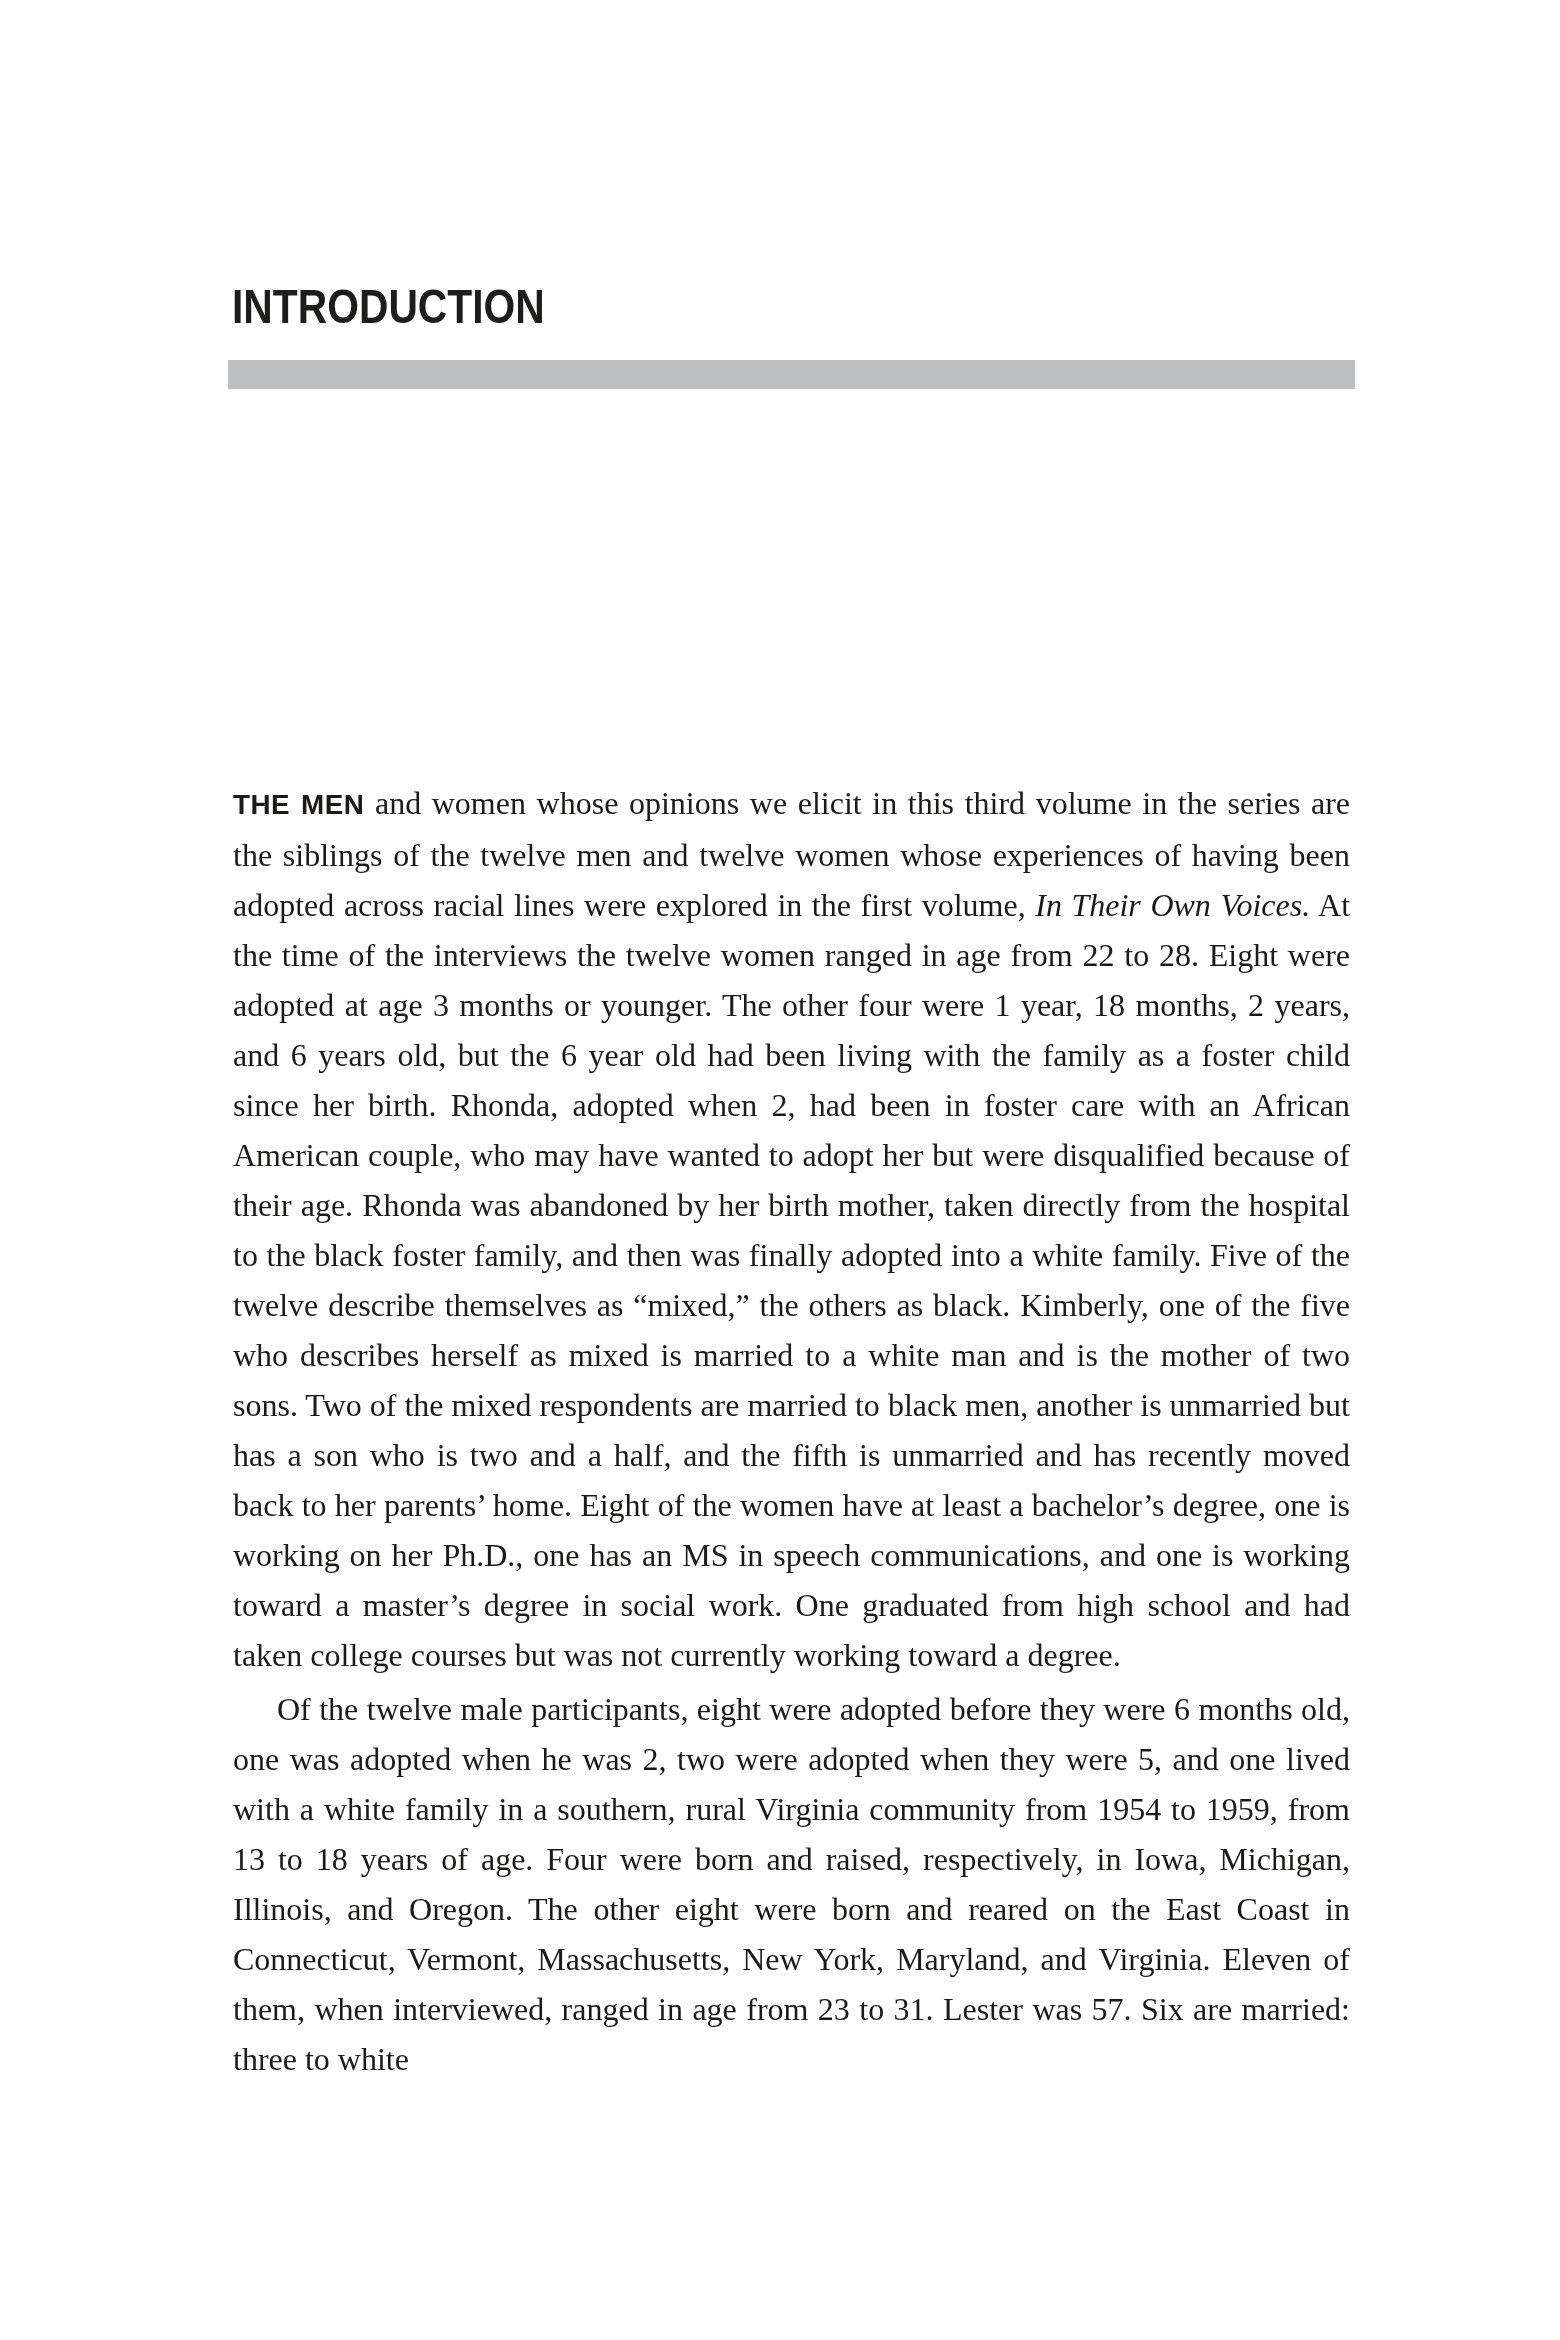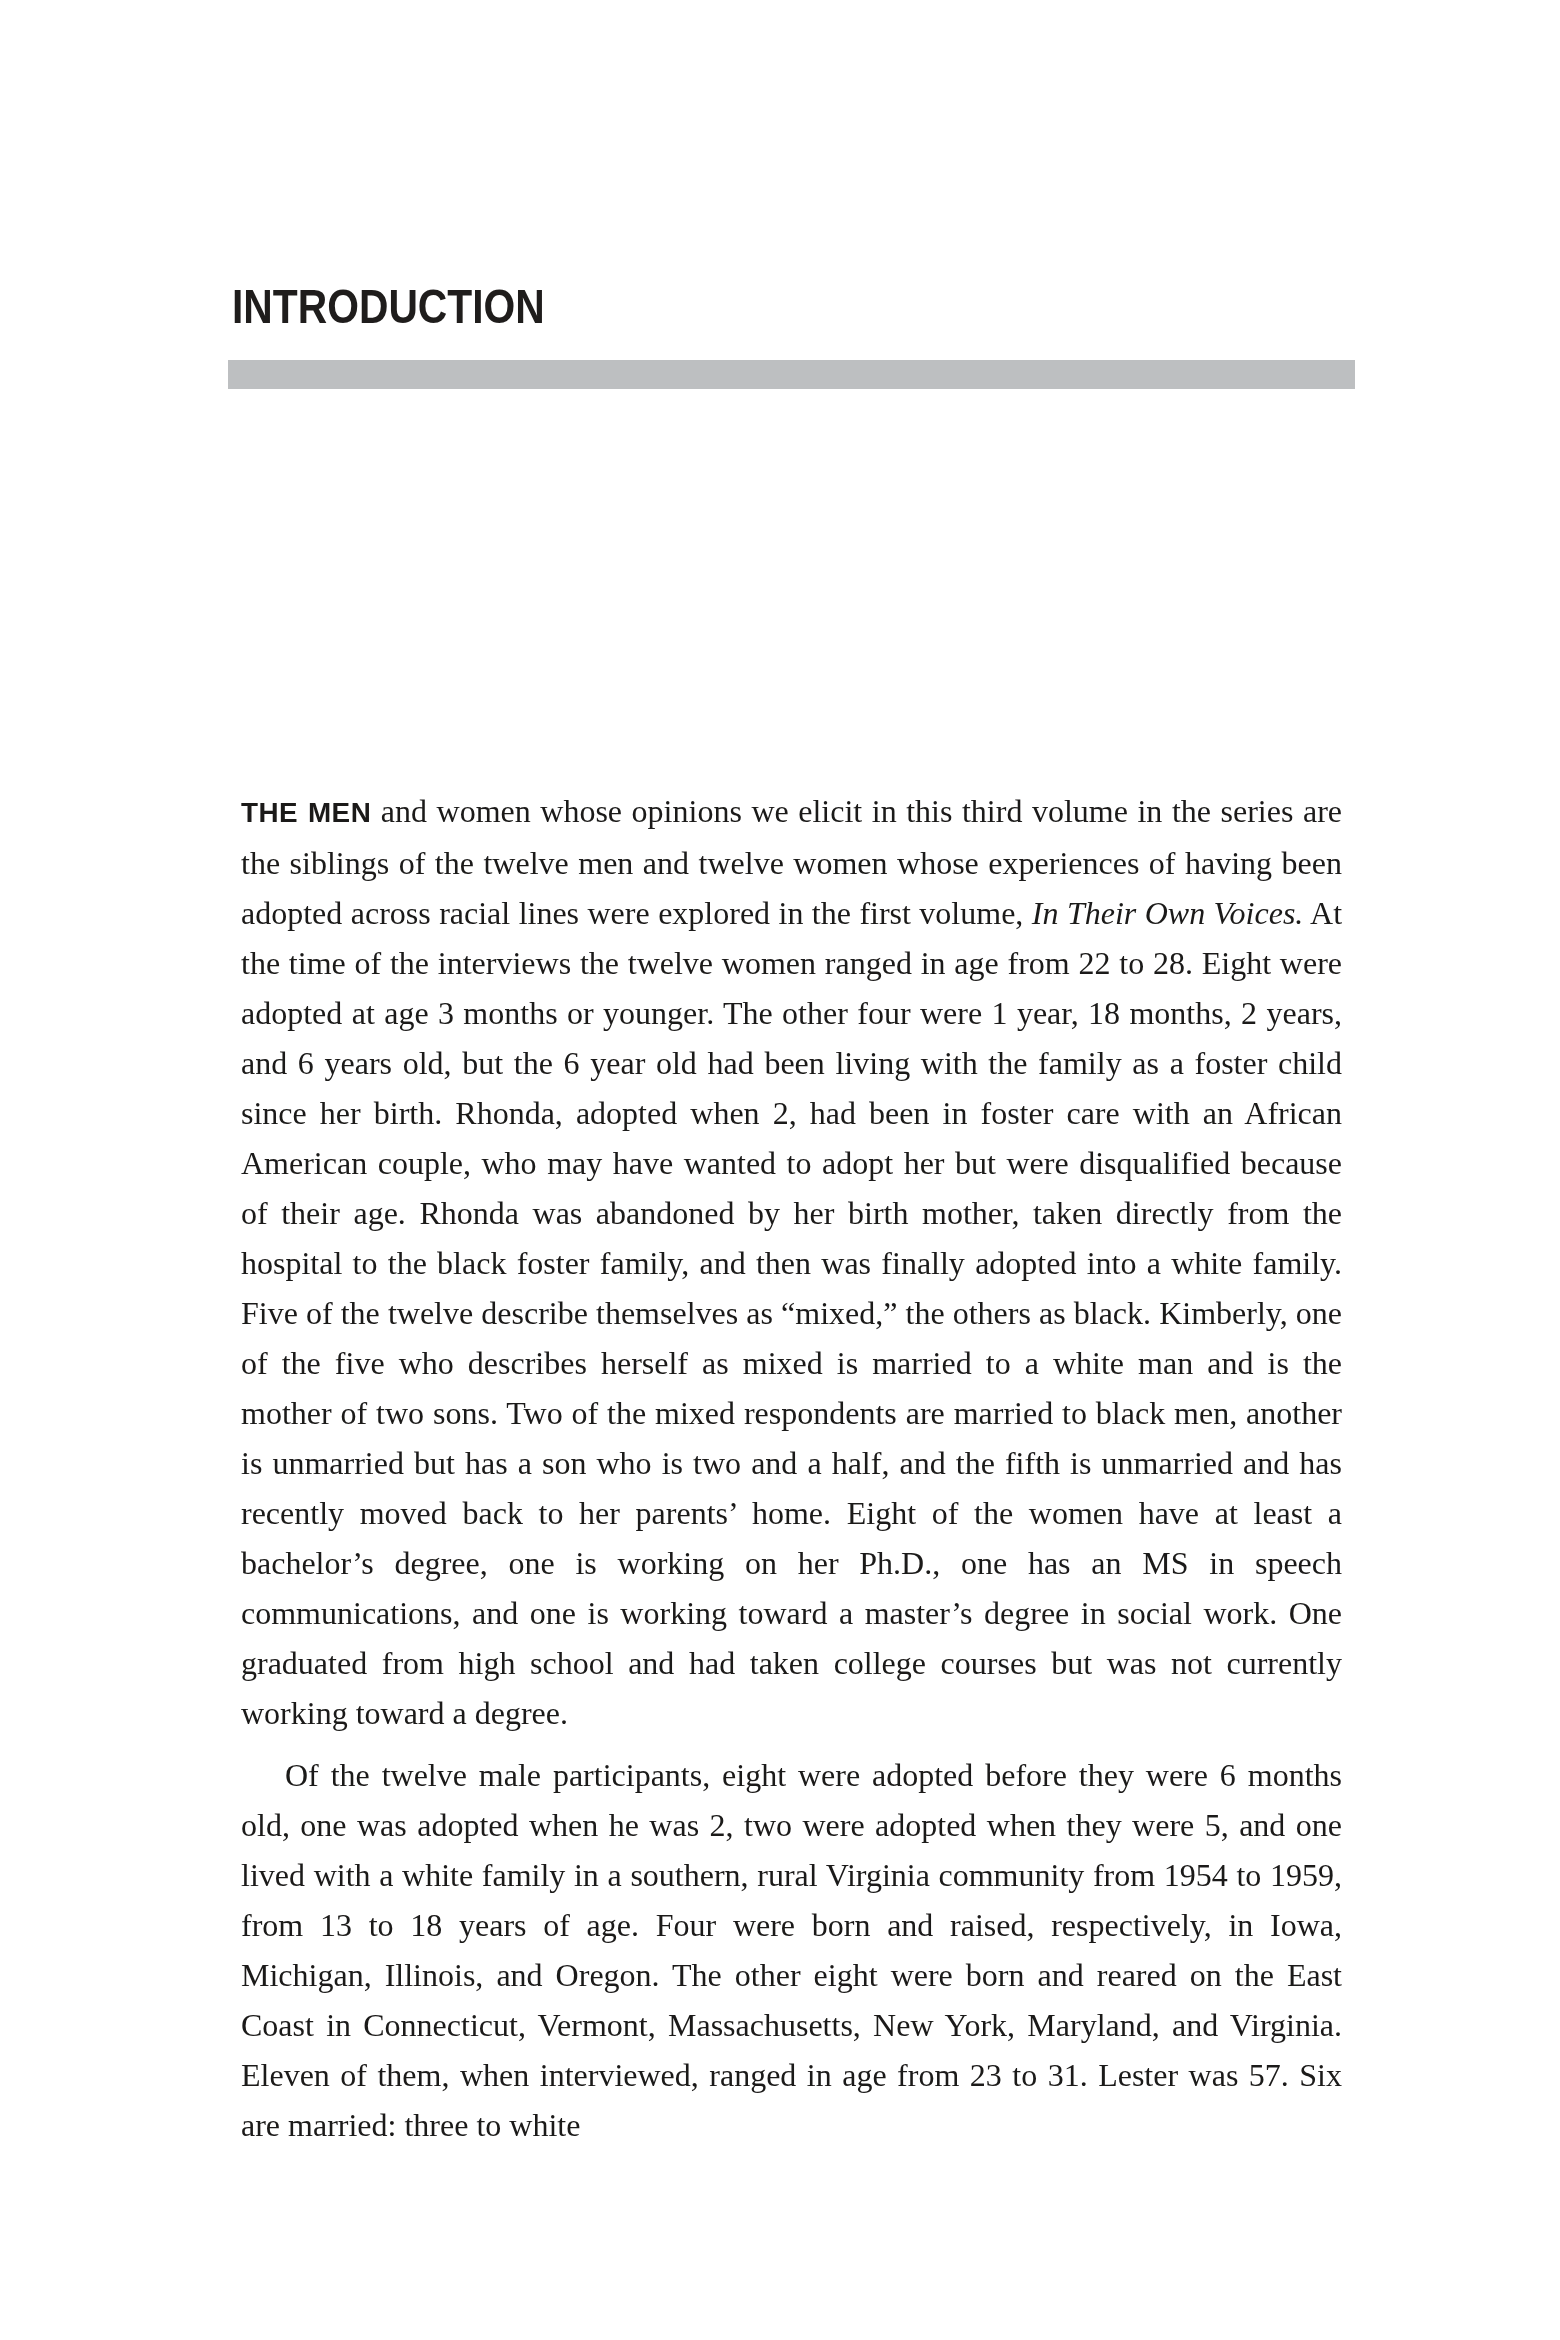--- a/index.html
+++ b/index.html
@@ -42,21 +42,21 @@
     position: absolute;
     left: 229px;
     top: 774px;
     width: 1125px;
     font-size: 32px;
     line-height: 50px;
     color: #1b1a19;
     text-align: justify;
   }
   .para {
-    margin: 12px;
+    margin: 4px;
     padding: 0;
   }
   .para.indented {
     text-indent: 44px;
   }
   .lead-in {
     font-family: "Liberation Sans", sans-serif;
     font-weight: 700;
     font-size: 0.87em;
     letter-spacing: 0.5px;

